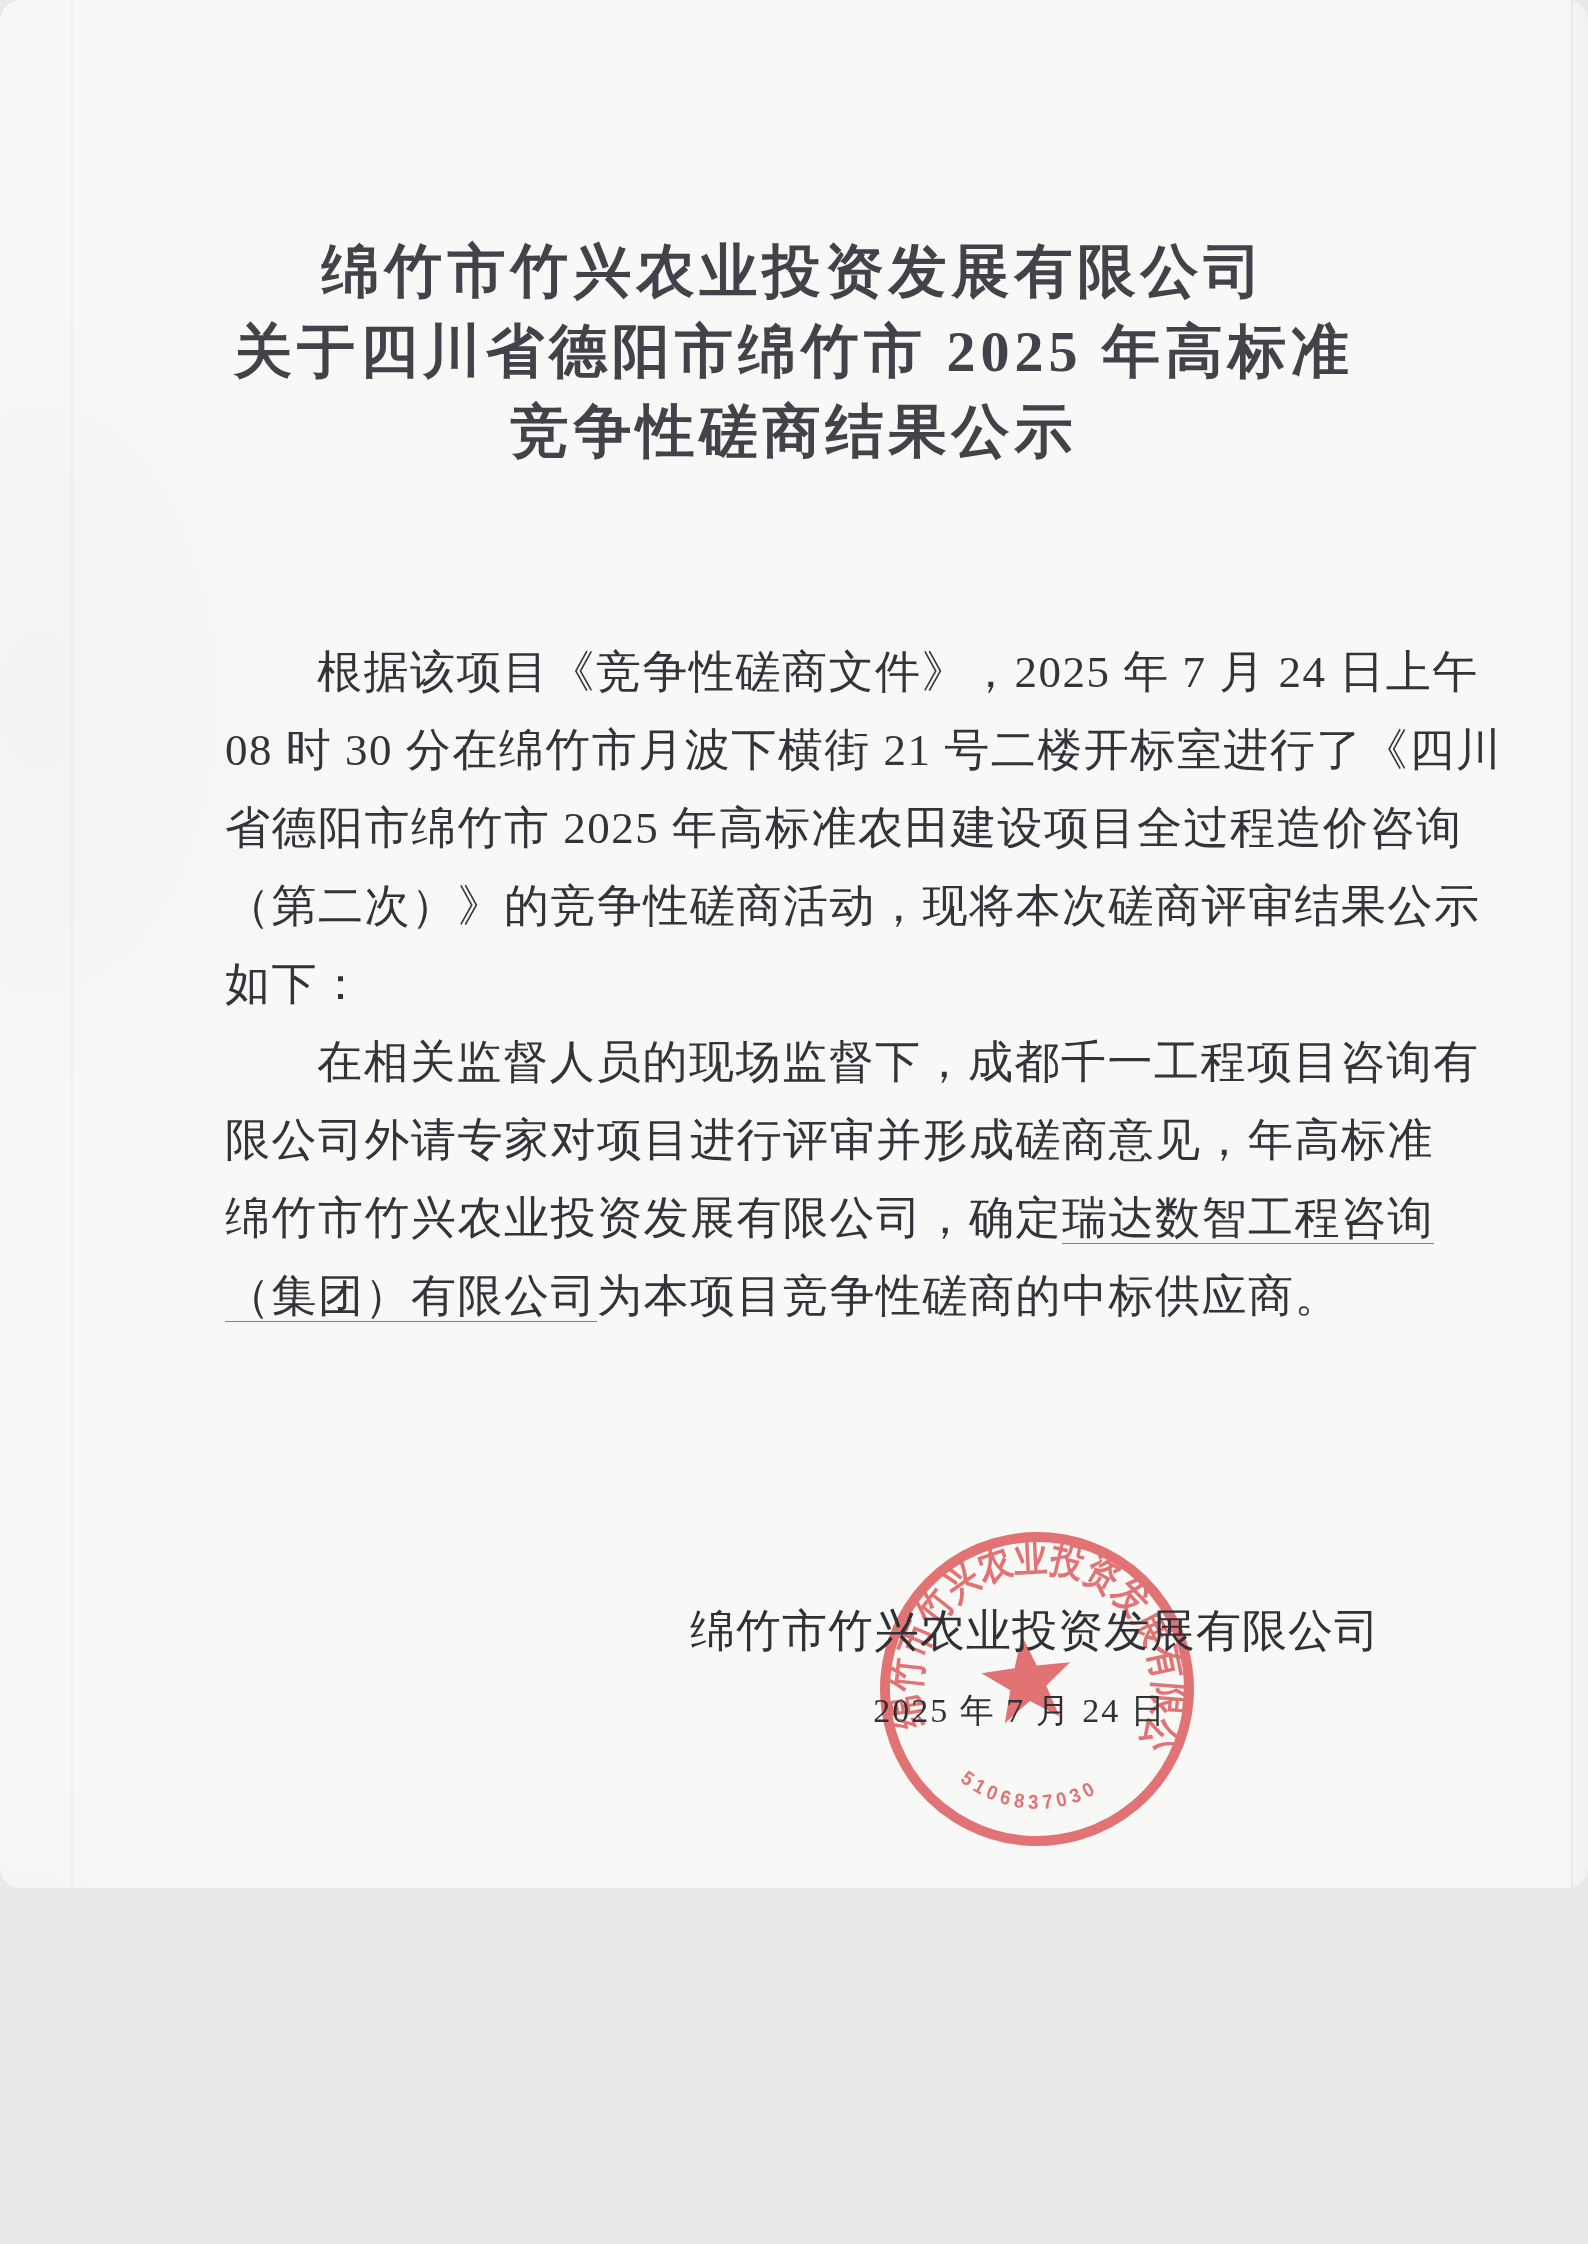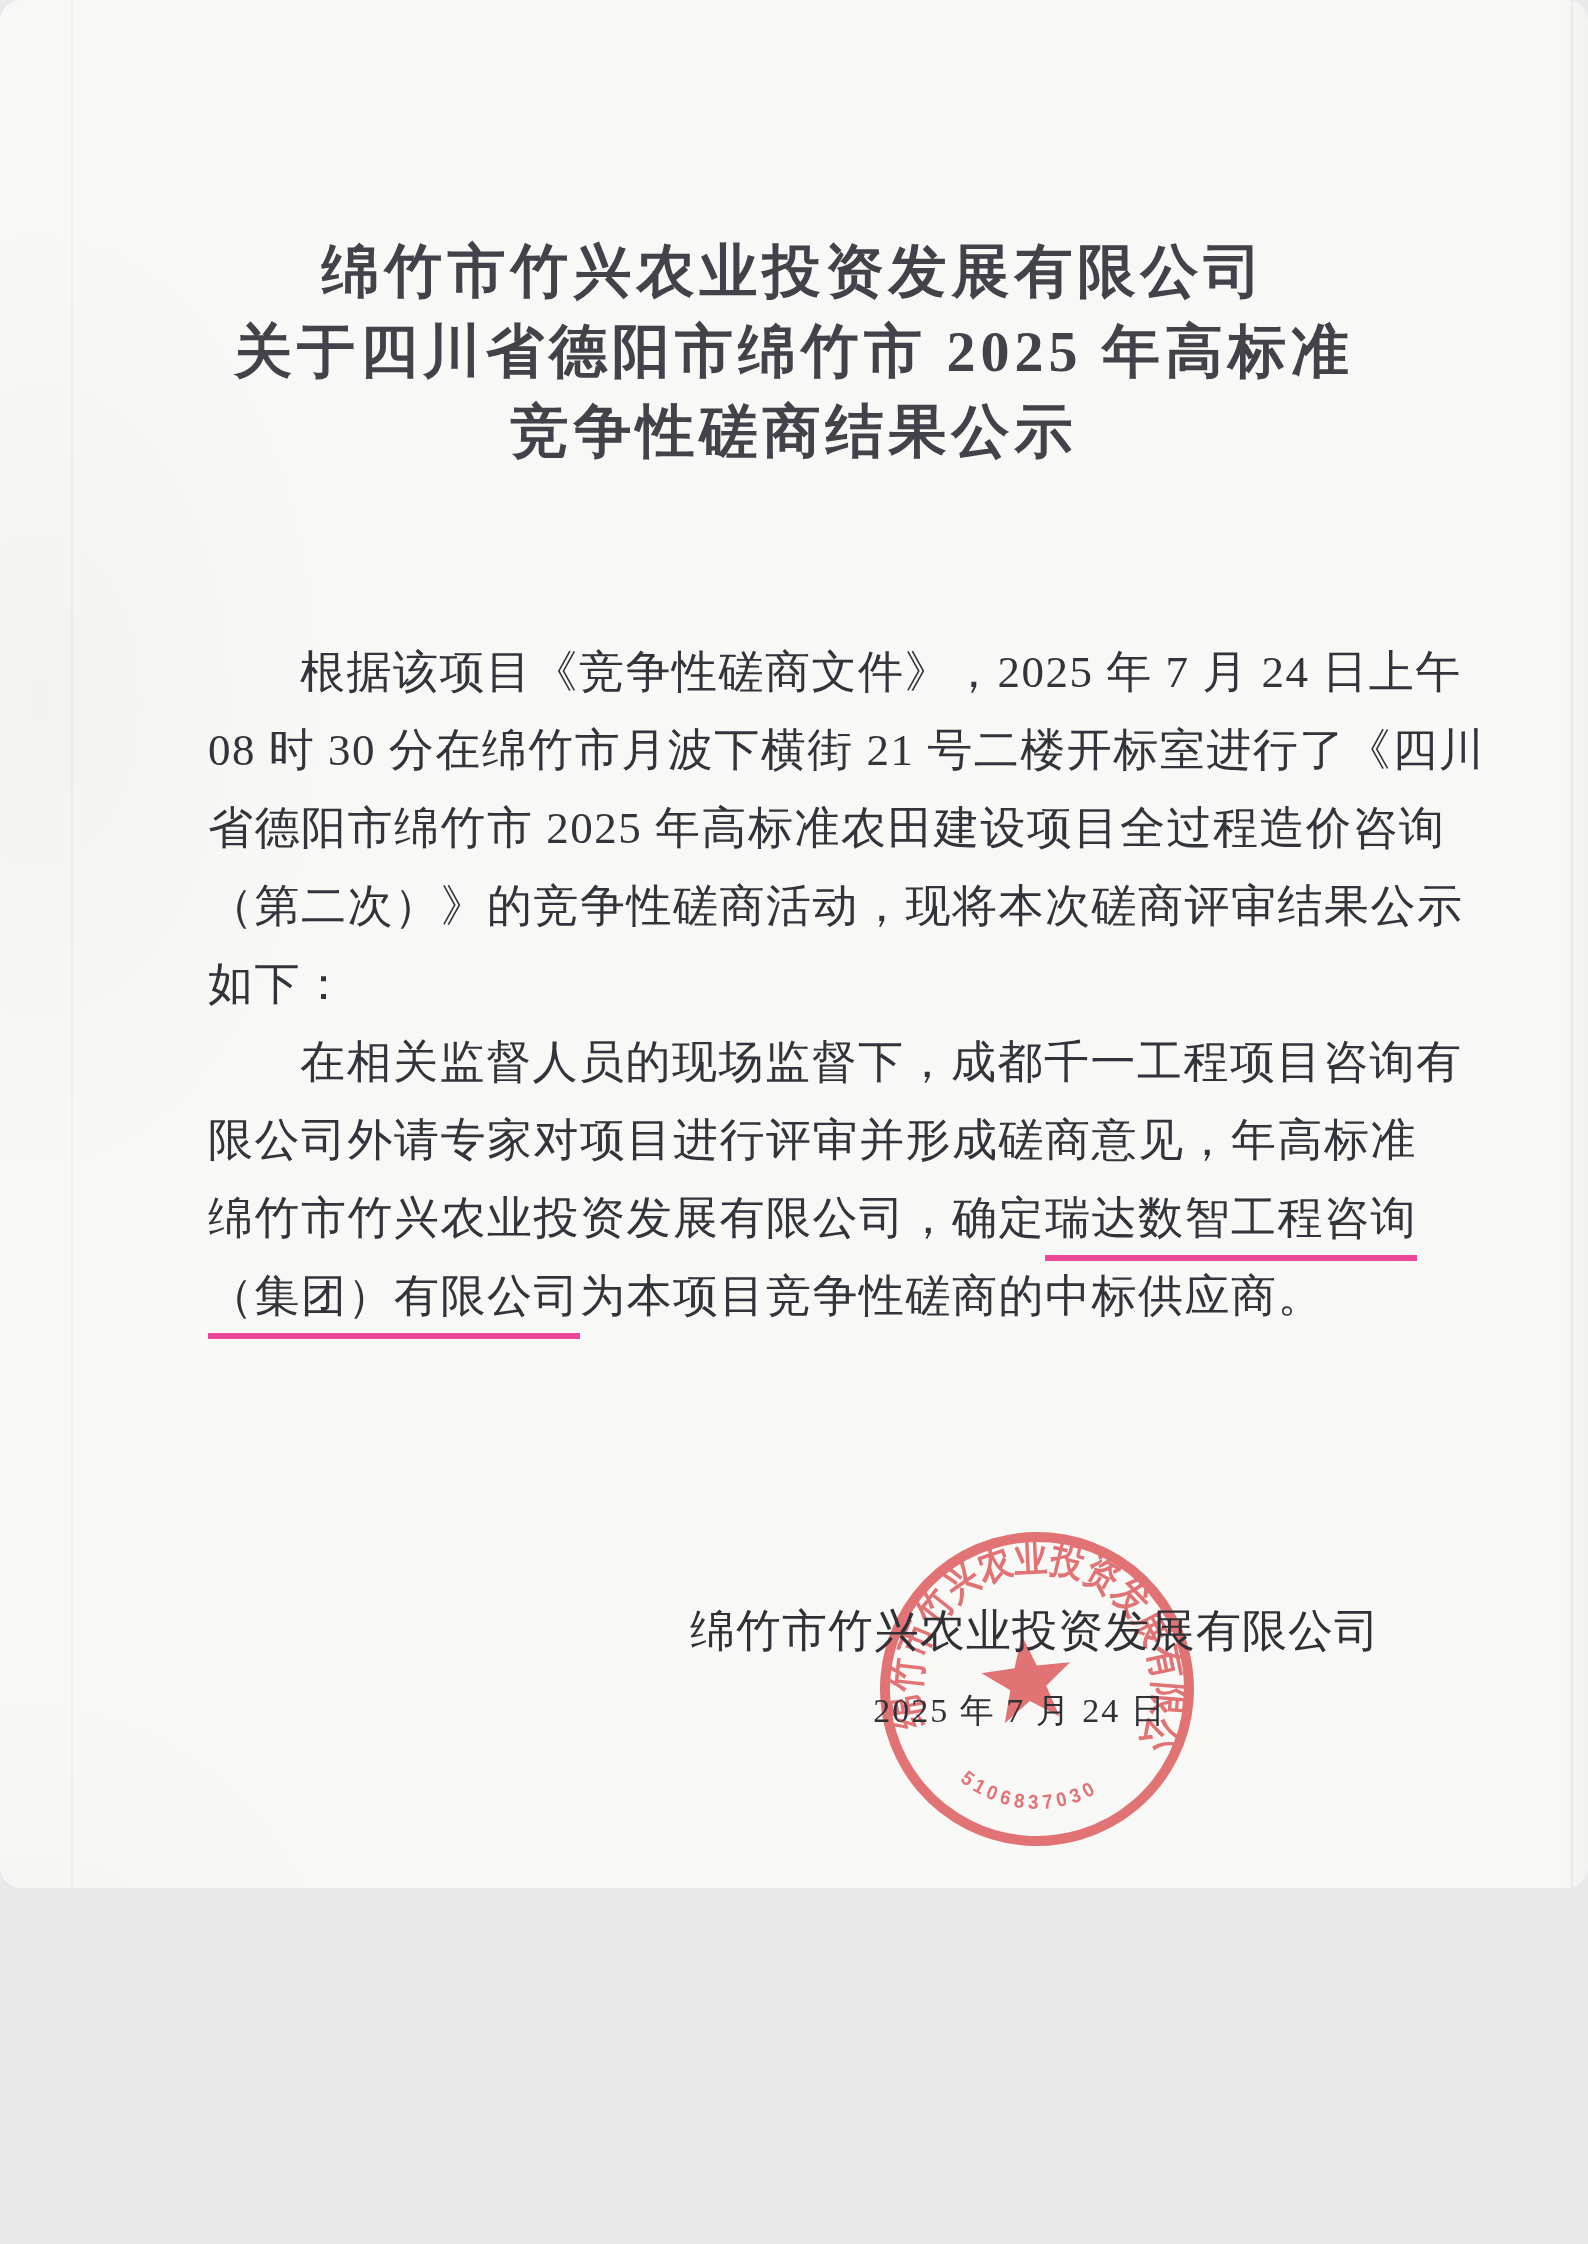--- a/index.html
+++ b/index.html
@@ -29,28 +29,28 @@
     position:absolute;top:232px;left:0;width:100%;
     text-align:center;
     font-size:58px;font-weight:700;
     line-height:80px;
     letter-spacing:5px;
     color:#41424a;
   }
   .title-line{white-space:nowrap;}
 
   .document-body{
-    position:absolute;top:633px;left:208px;width:1215px;
+    position:absolute;top:633px;left:225px;width:1215px;
     font-size:45px;line-height:78px;
     letter-spacing:1.5px;
     color:#32343b;
   }
   .body-line{white-space:nowrap;height:78px;}
   .body-line.indent{padding-left:92px;}
-  .u{border-bottom:6px solid #ec4899;padding-bottom:12px;}
+  .u{border-bottom:1px solid #ec4899;padding-bottom:0;}
 
   .signature-block{
     position:absolute;top:1603px;left:690px;width:660px;
     text-align:center;color:#2f3137;z-index:2;
   }
   .signature-company{font-size:45px;line-height:56px;letter-spacing:1px;white-space:nowrap;}
   .signature-date{margin-top:24px;font-size:34px;line-height:56px;letter-spacing:2px;white-space:nowrap;}
 
   .stamp{
     position:absolute;left:872px;top:1524px;width:330px;height:330px;

